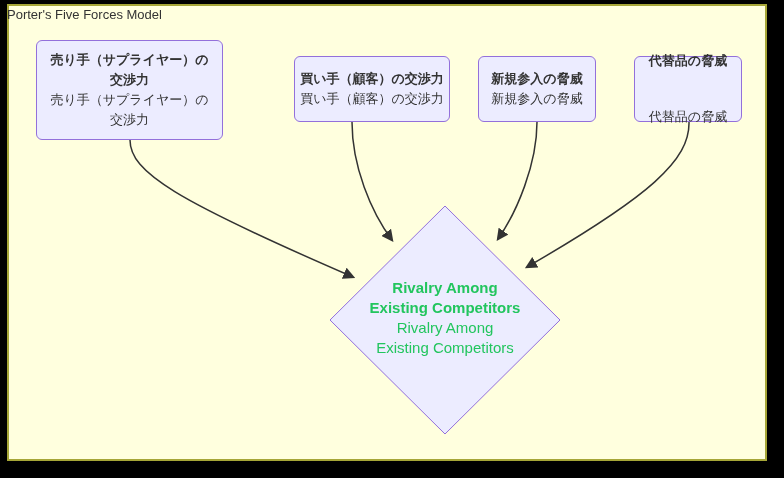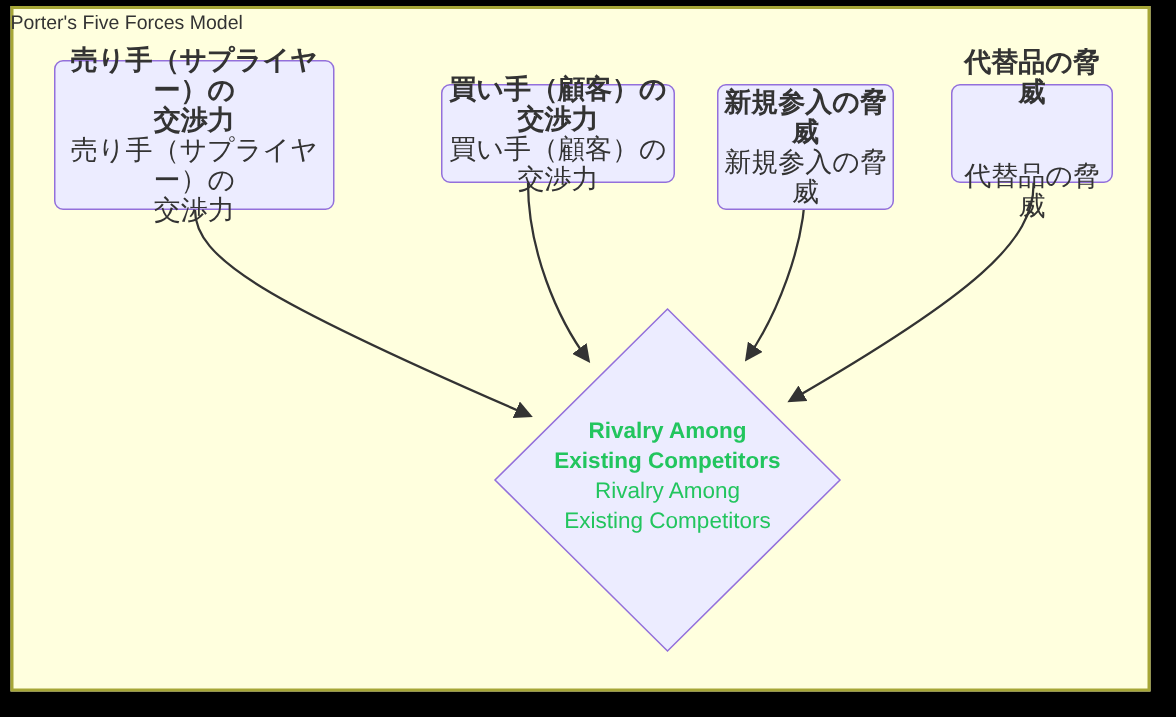--- a/index.html
+++ b/index.html
@@ -37,28 +37,28 @@
     box-sizing: border-box;
     background: #ececff;
     border: 1px solid #9370db;
     border-radius: 6px;
     display: flex;
     flex-direction: column;
     align-items: center;
     justify-content: center;
     text-align: center;
     color: #333333;
-    font-size: 18px;
+    font-size: 13px;
     line-height: 20px;
   }
   .node-label { font-weight: bold; white-space: pre-line; }
   .node-sublabel { font-weight: normal; white-space: pre-line; }
   #node-supplier-power { left: 36px; top: 40px; width: 187px; height: 100px; padding: 0 9px; }
   #node-buyer-power    { left: 266px; top: 56px; width: 156px; height: 66px; margin-left: 28px; }
-  #node-new-entrants   { left: 478px; top: 56px; width: 118px; height: 84px; }
+  #node-new-entrants   { left: 478px; top: 56px; width: 118px; height: 66px; }
   #node-substitutes    { left: 634px; top: 56px; width: 108px; height: 66px; gap: 36px; }
   .diamond-text {
     position: absolute;
     left: 355px; top: 278px;
     width: 180px;
     text-align: center;
     color: #22c55e;
     font-size: 15px;
     line-height: 20px;
   }

